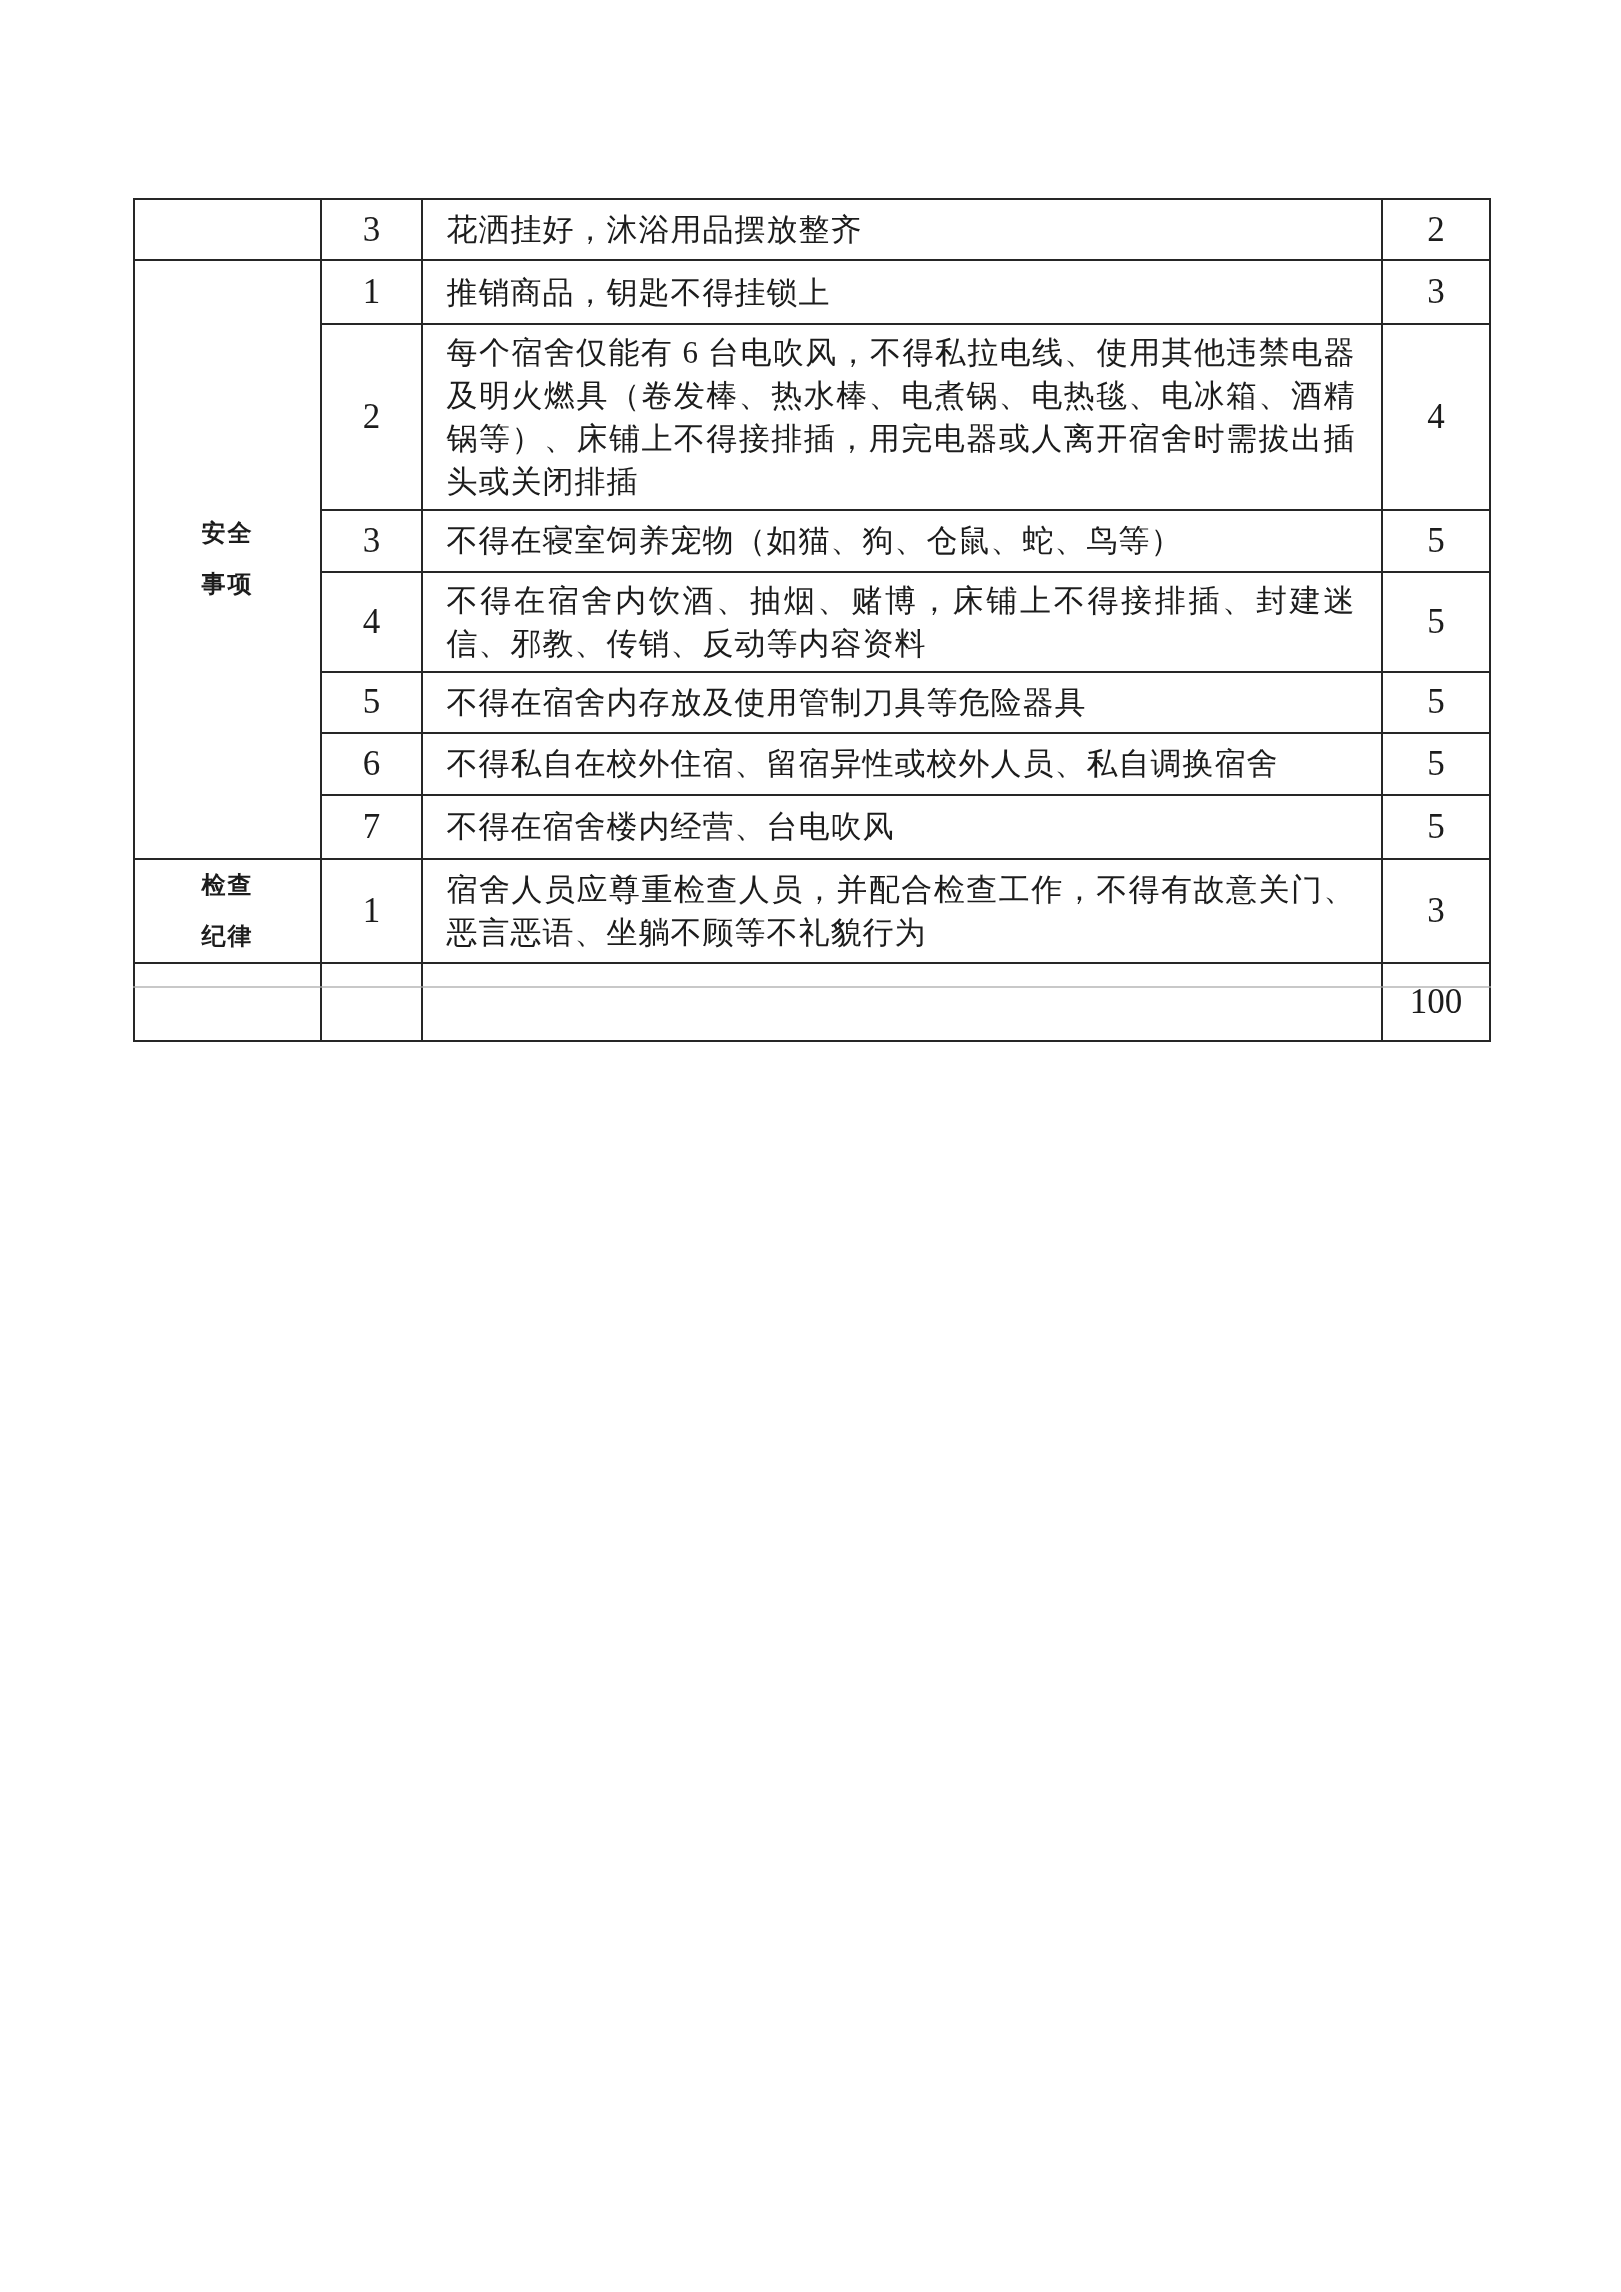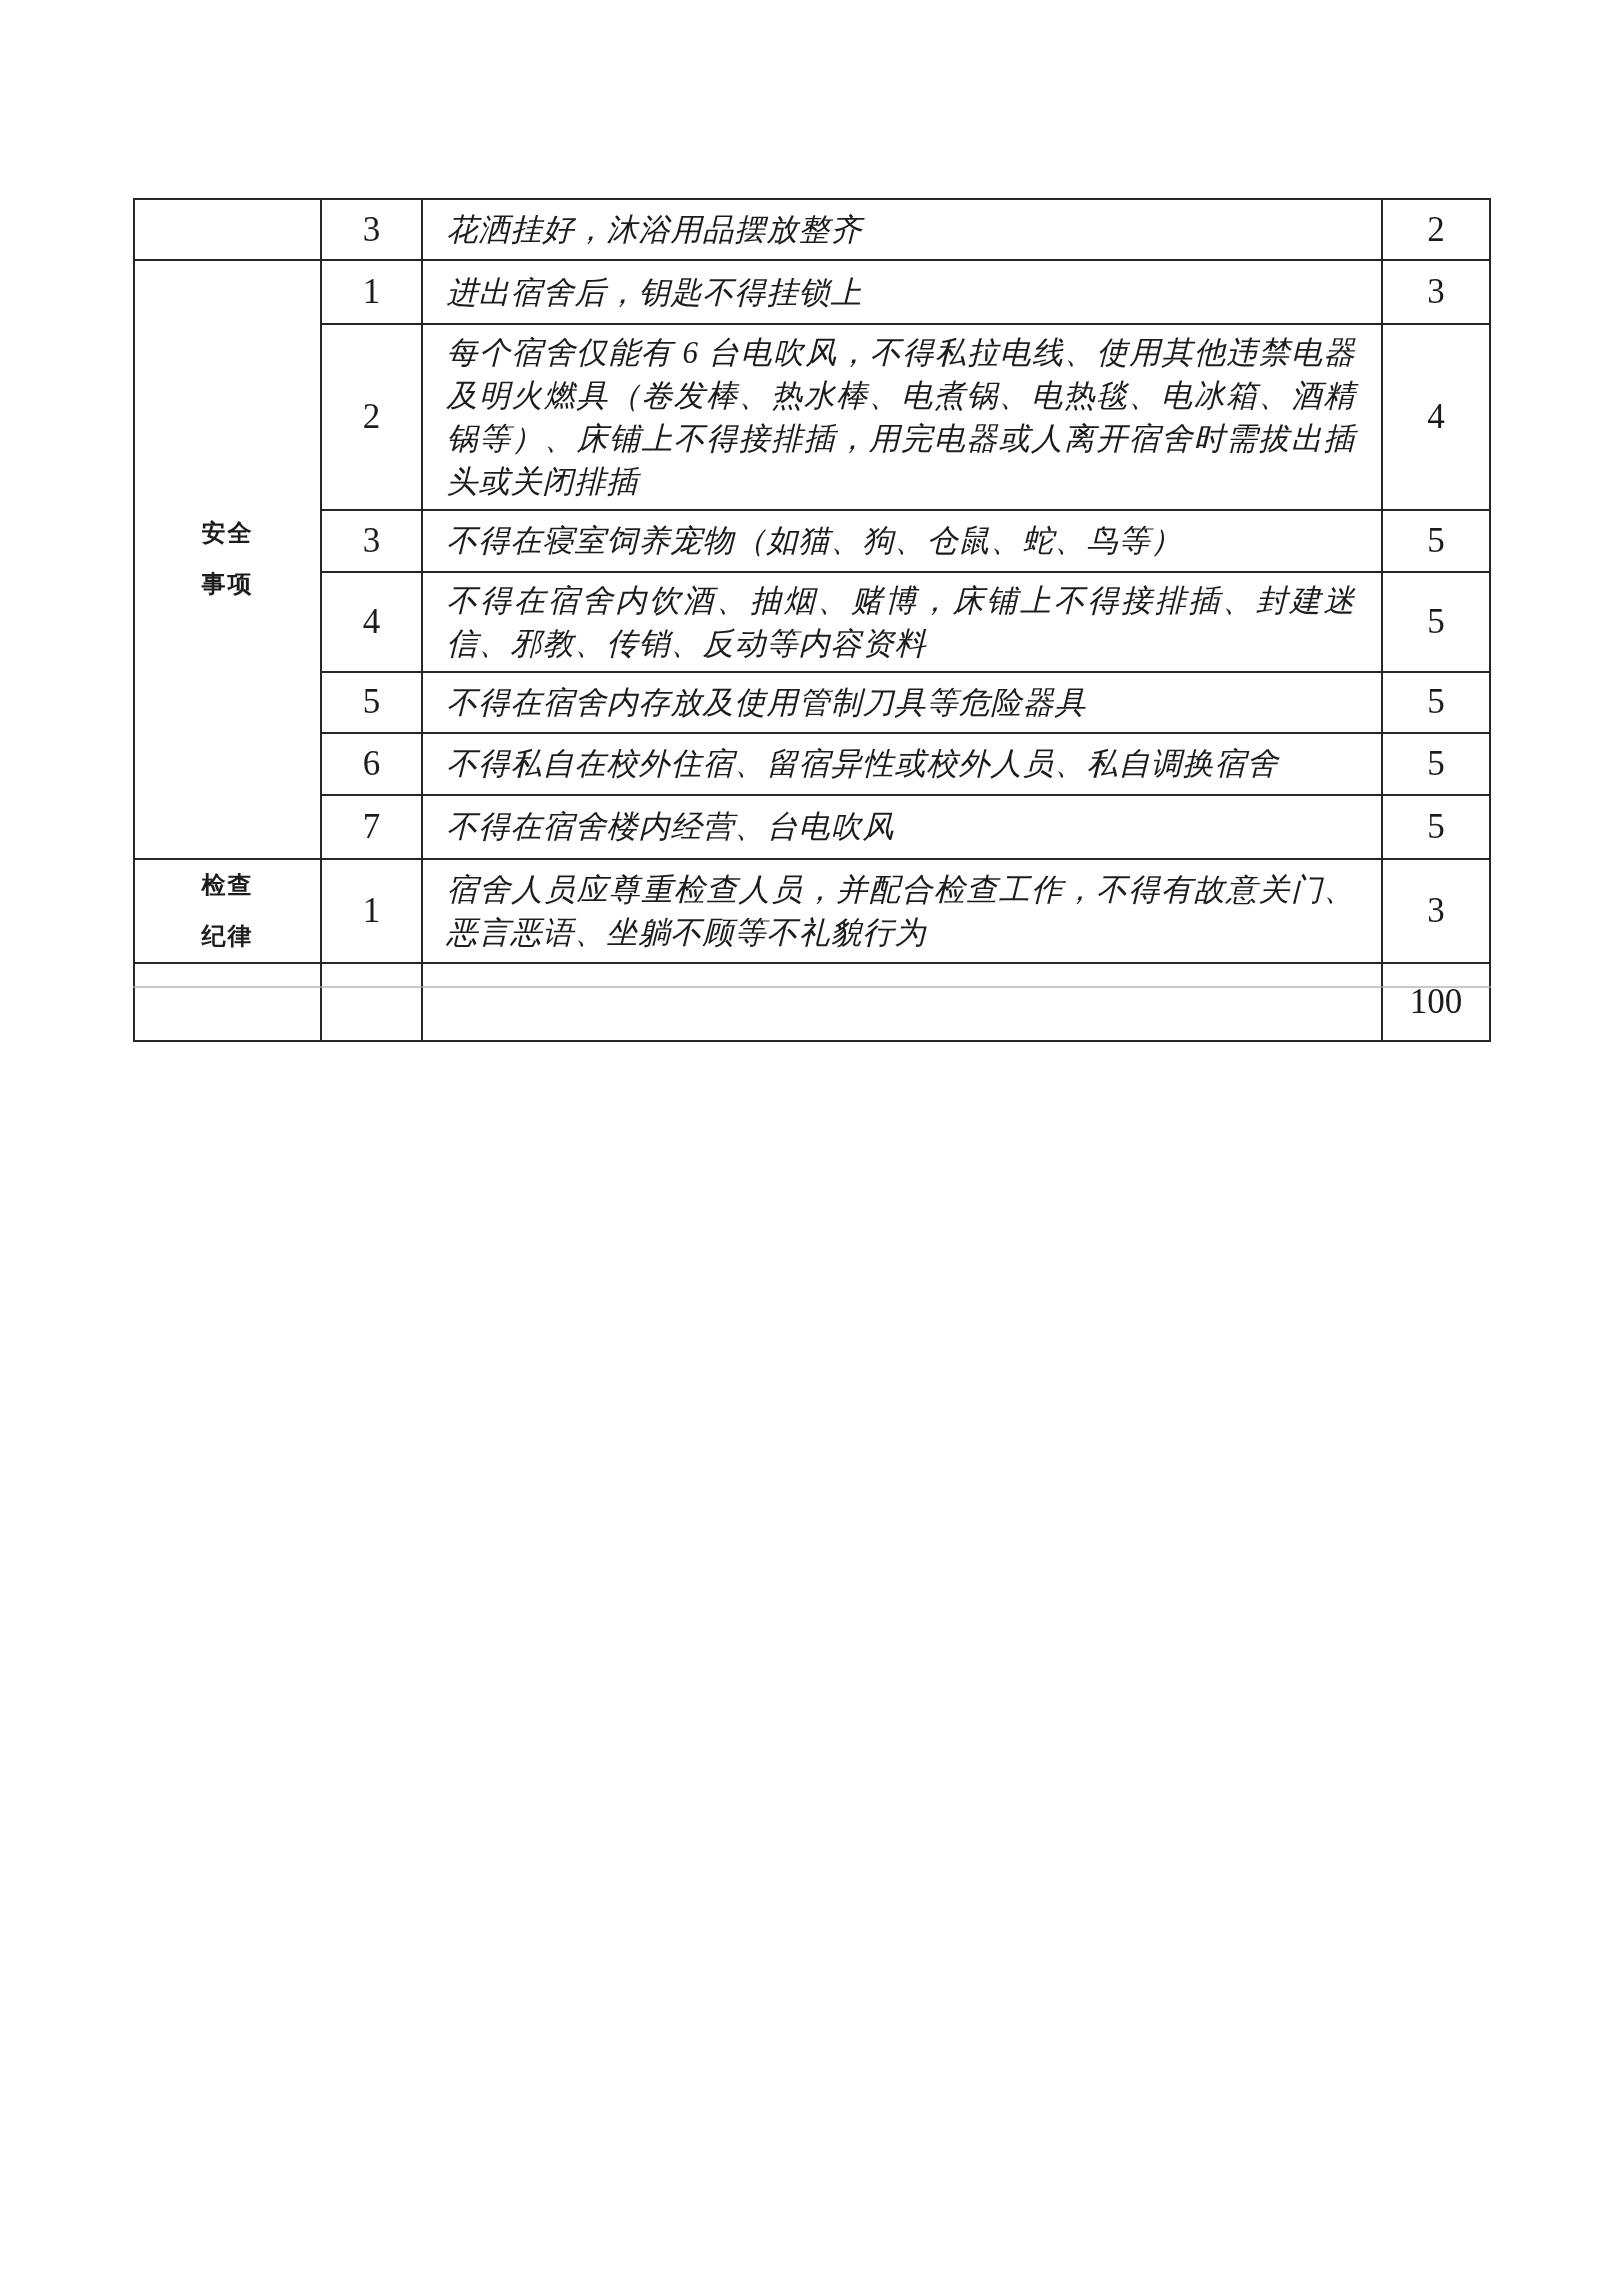--- a/index.html
+++ b/index.html
@@ -43,21 +43,20 @@
     font-size: 35px;
     font-family: "Liberation Serif", "DejaVu Serif", serif;
   }
   td.txt {
     font-size: 31px;
     line-height: 43px;
     letter-spacing: 1px;
     padding: 5.9px 25.5px 5.9px 23.5px;
     text-align: justify;
     text-justify: inter-character;
-    font-style: italic;
   }
   td.score {
     text-align: center;
     font-size: 35px;
     font-family: "Liberation Serif", "DejaVu Serif", serif;
   }
   
   tr.r1  { height: 61px; }
   tr.r2  { height: 64px; }
   tr.r3  { height: 173px; }
@@ -98,21 +97,21 @@
         <td class="txt">花洒挂好，沐浴用品摆放整齐</td>
         <td class="score">2</td>
       </tr>
 
       <tr class="r2">
         <td class="cat" rowspan="7">
           <div>安全</div>
           <div>事项</div>
         </td>
         <td class="no">1</td>
-        <td class="txt">进出宿舍后，钥匙不得挂锁上</td>
+        <td class="txt">推销商品，钥匙不得挂锁上</td>
         <td class="score">3</td>
       </tr>
 
       <tr class="r3">
         <td class="no">2</td>
         <td class="txt">每个宿舍仅能有 6 台电吹风，不得私拉电线、使用其他违禁电器及明火燃具（卷发棒、热水棒、电煮锅、电热毯、电冰箱、酒精锅等）、床铺上不得接排插，用完电器或人离开宿舍时需拔出插头或关闭排插</td>
         <td class="score">4</td>
       </tr>
 
       <tr class="r4">

